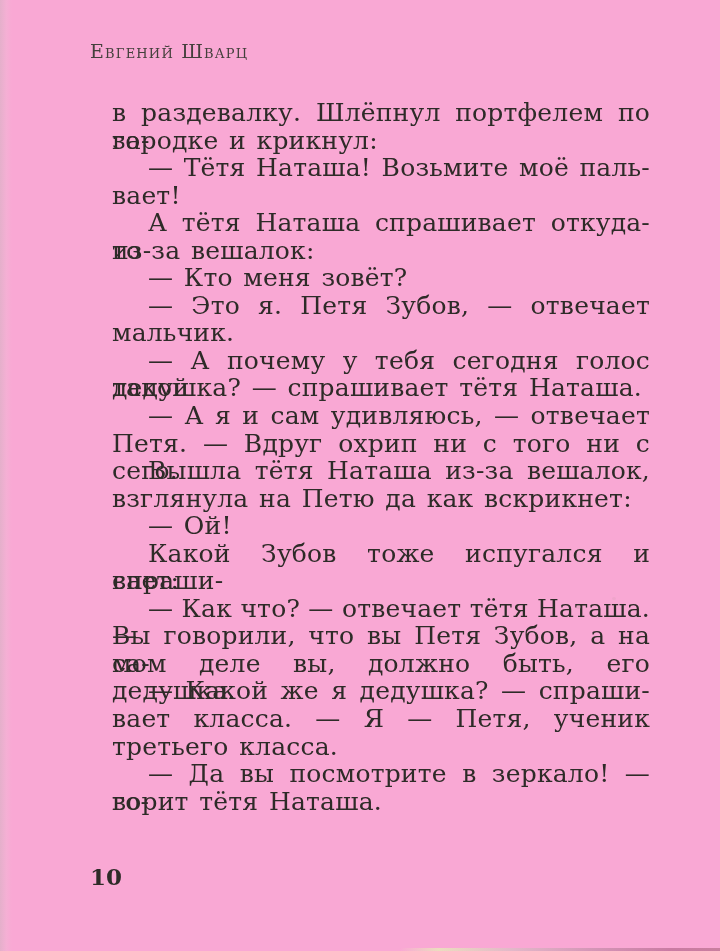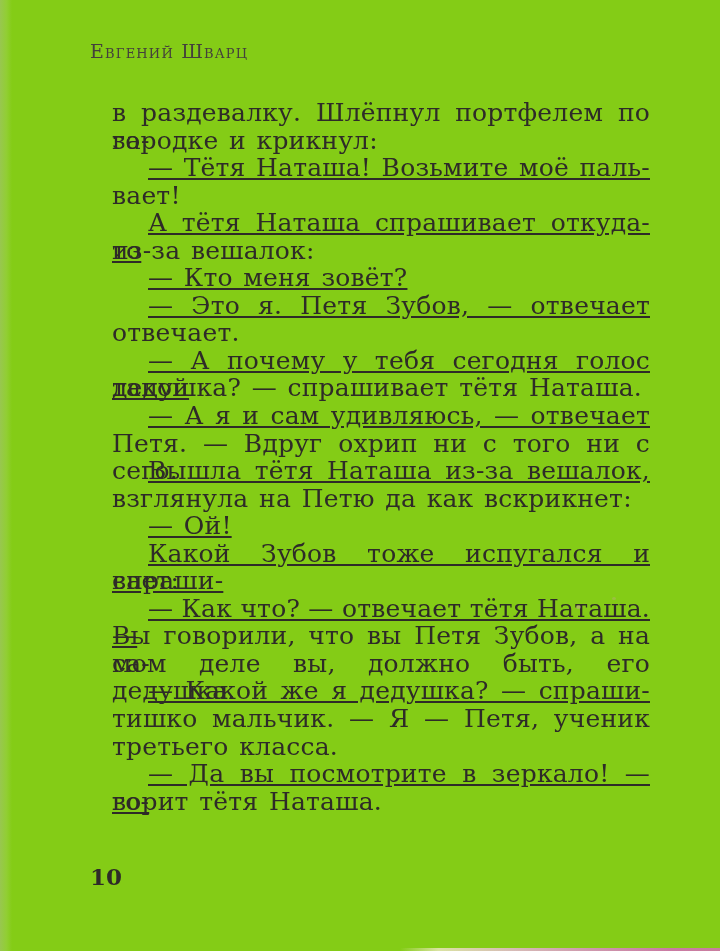--- a/index.html
+++ b/index.html
@@ -4,21 +4,21 @@
 <style>
   html, body {
     margin: 0;
     padding: 0;
     background: #ffffff;
   }
   .page {
     position: relative;
     width: 720px;
     height: 951px;
-    background: #84cc16;
+    background: #f9a8d4;
     overflow: hidden;
     font-family: "DejaVu Serif", "Liberation Serif", serif;
   }
   
   .scan-edge-left {
     position: absolute;
     left: 0; top: 0; bottom: 0;
     width: 12px;
     background: linear-gradient(to right, rgba(190,190,186,0.35), rgba(220,220,216,0.15) 55%, rgba(255,255,255,0));
     pointer-events: none;
@@ -48,21 +48,20 @@
   }
   .line[data-kind="cont-just"],
   .line[data-kind="start-just"] {
     white-space: normal;
     text-align: justify;
     text-align-last: justify;
   }
   .line[data-kind="start-just"],
   .line[data-kind="start-end"] {
     text-indent: 36px;
-    text-decoration: underline;
   }
   .line[data-kind="cont-end"],
   .line[data-kind="start-end"] {
     text-align: left;
     word-spacing: 2.5px;
   }
   .page-number {
     position: absolute;
     left: 90px;
     top: 863px;
@@ -107,35 +106,35 @@
 
   <div class="text-block">
     <div class="line" data-kind="cont-just">в раздевалку. Шлёпнул портфелем по за-</div>
     <div class="line" data-kind="cont-end">городке и крикнул:</div>
     <div class="line" data-kind="start-just">— Тётя Наташа! Возьмите моё паль-</div>
     <div class="line" data-kind="cont-end">вает!</div>
     <div class="line" data-kind="start-just">А тётя Наташа спрашивает откуда-то</div>
     <div class="line" data-kind="cont-end">из-за вешалок:</div>
     <div class="line" data-kind="start-end">— Кто меня зовёт?</div>
     <div class="line" data-kind="start-just">— Это я. Петя Зубов, — отвечает</div>
-    <div class="line" data-kind="cont-end">отвечает.</div>
+    <div class="line" data-kind="cont-end">мальчик.</div>
     <div class="line" data-kind="start-just">— А почему у тебя сегодня голос такой</div>
     <div class="line" data-kind="cont-end">дедушка? — спрашивает тётя Наташа.</div>
     <div class="line" data-kind="start-just">— А я и сам удивляюсь, — отвечает</div>
     <div class="line" data-kind="cont-just">Петя. — Вдруг охрип ни с того ни с сего.</div>
     <div class="line" data-kind="start-just">Вышла тётя Наташа из-за вешалок,</div>
     <div class="line" data-kind="cont-end">взглянула на Петю да как вскрикнет:</div>
     <div class="line" data-kind="start-end">— Ой!</div>
     <div class="line" data-kind="start-just">Какой Зубов тоже испугался и спраши-</div>
     <div class="line" data-kind="cont-end">вает:</div>
     <div class="line" data-kind="start-just">— Как что? — отвечает тётя Наташа. —</div>
     <div class="line" data-kind="cont-just">Вы говорили, что вы Петя Зубов, а на са-</div>
     <div class="line" data-kind="cont-just">мом деле вы, должно быть, его дедушка.</div>
     <div class="line" data-kind="start-just">— Какой же я дедушка? — спраши-</div>
-    <div class="line" data-kind="cont-just">тишко мальчик. — Я — Петя, ученик</div>
+    <div class="line" data-kind="cont-just">вает класса. — Я — Петя, ученик</div>
     <div class="line" data-kind="cont-end">третьего класса.</div>
     <div class="line" data-kind="start-just">— Да вы посмотрите в зеркало! — го-</div>
     <div class="line" data-kind="cont-end">ворит тётя Наташа.</div>
   </div>
 
   <div class="page-number">10</div>
 
   <div class="speck s1"></div>
   <div class="speck s2"></div>
   <div class="scan-edge-bottom"></div>

